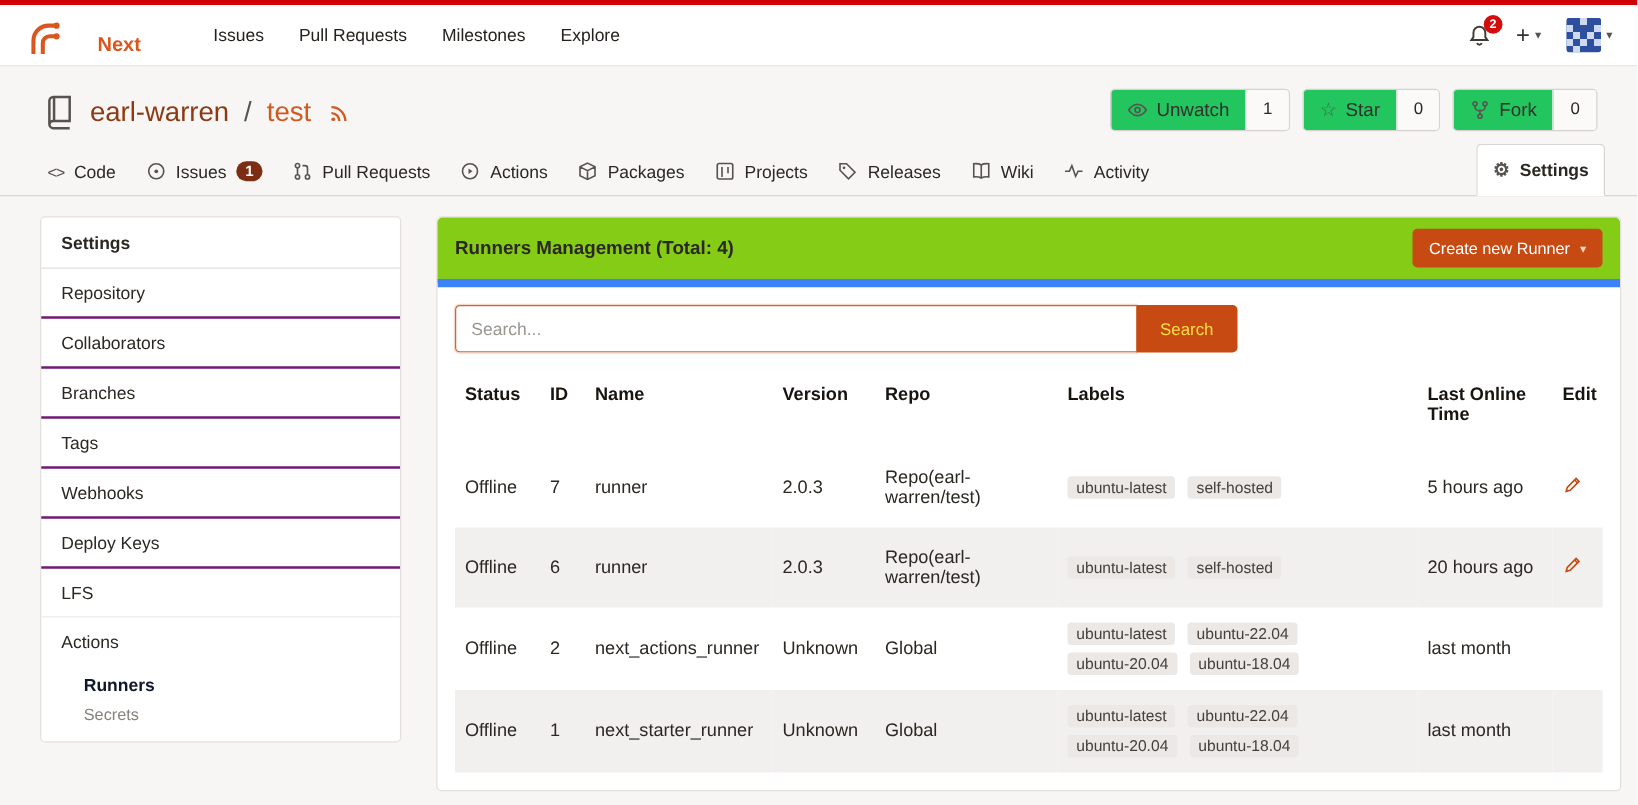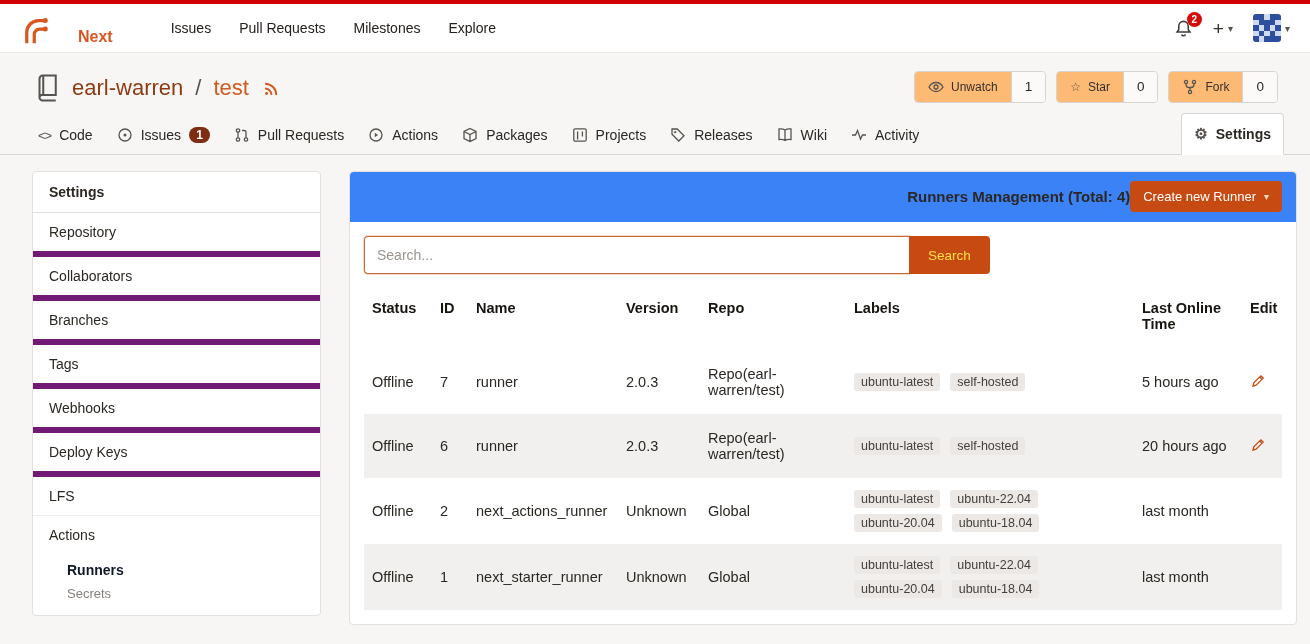--- a/index.html
+++ b/index.html
@@ -33,22 +33,22 @@
   .repo-header { display:flex; align-items:flex-end; padding:18px 32px 10px; }
   .repo-title { display:flex; align-items:center; gap:10px; font-size:22px; }
   .repo-icon { color:#57534e; display:inline-flex; }
   .repo-owner { color:#8c3a12; text-decoration:none; cursor:pointer; }
   .repo-sep { color:#57534e; margin:0 2px; }
   .repo-name { color:#d05a1f; text-decoration:none; cursor:pointer; }
   .rss { display:inline-flex; margin-left:4px; color:#d05a1f; cursor:pointer; }
   .repo-actions { margin-left:auto; display:flex; gap:10px; }
   .btn-group { display:flex; border:1px solid #d6d3d0; border-radius:4px; overflow:hidden; background:#fbfaf9; }
   .btn-seg {
-    display:flex; align-items:center; gap:7px; padding:7px 13px; font-size:12px;
-    color:#34302c; cursor:pointer; background:#fdba74;
+    display:flex; align-items:center; gap:7px; padding:7px 13px; font-size:15px;
+    color:#34302c; cursor:pointer; background:#22c55e;
   }
   .btn-count { border-left:1px solid #d6d3d0; padding:7px 13px; font-size:13.5px; cursor:pointer; background:#fbfaf9; }
   .glyph-icon { color:#57534e; }
   
   .tabs { display:flex; align-items:flex-end; padding:0 26px; border-bottom:1px solid #d8d5d2; }
   .tab {
     display:flex; align-items:center; gap:8px; padding:11px 12px; color:#2b2722;
     text-decoration:none; cursor:pointer; font-size:14px;
   }
   .tab .t-icon { display:inline-flex; color:#57534e; }
@@ -60,29 +60,29 @@
     margin-left:auto; background:#fff; border:1px solid #d8d5d2; border-bottom:1px solid #fff;
     border-radius:4px 4px 0 0; margin-bottom:-1px; font-weight:bold;
   }
   .gear-glyph { font-size:15px; color:#57534e; }
   
   .content { display:flex; align-items:flex-start; gap:28px; padding:16px 32px; }
   .card { background:#fff; border:1px solid #e3e0dd; border-radius:4px; }
   .sidebar { width:289px; flex:none; }
   .sidebar-header { padding:12px 16px; font-weight:bold; border-bottom:1px solid #e3e0dd; }
   .sidebar-item { padding:11px 16px; cursor:pointer; }
-  .sidebar-item + .sidebar-item { border-top:6px solid #701a75; }
+  .sidebar-item + .sidebar-item { border-top:2px solid #701a75; }
   .sidebar-sub { padding:2px 16px 12px 34px; }
   .sub-runners { font-weight:bold; color:#0f172a; padding:6px 0; cursor:pointer; }
   .sub-secrets { color:#85807b; font-size:13px; padding:2px 0; cursor:pointer; }
   
   .panel { flex:1; }
   .panel-header {
-    display:flex; align-items:center; justify-content:flex-end;
-    padding:9px 14px; background:#3b82f6; border-bottom:1px solid #3b82f6;
+    display:flex; align-items:center; justify-content:space-between;
+    padding:9px 14px; background:#84cc16; border-bottom:7px solid #3b82f6;
     border-radius:4px 4px 0 0;
   }
   .panel-title { font-weight:bold; font-size:15px; }
   .btn-primary {
     background:#c64a12; color:#fff; border:none; border-radius:4px; padding:8px 13px;
     font-size:13px; font-family:inherit; cursor:pointer; display:inline-flex; align-items:center; gap:8px;
   }
   .btn-primary .caret { color:#ffd9c4; }
   .panel-body { padding:14px; }
   .search-row { display:flex; margin-bottom:12px; }

